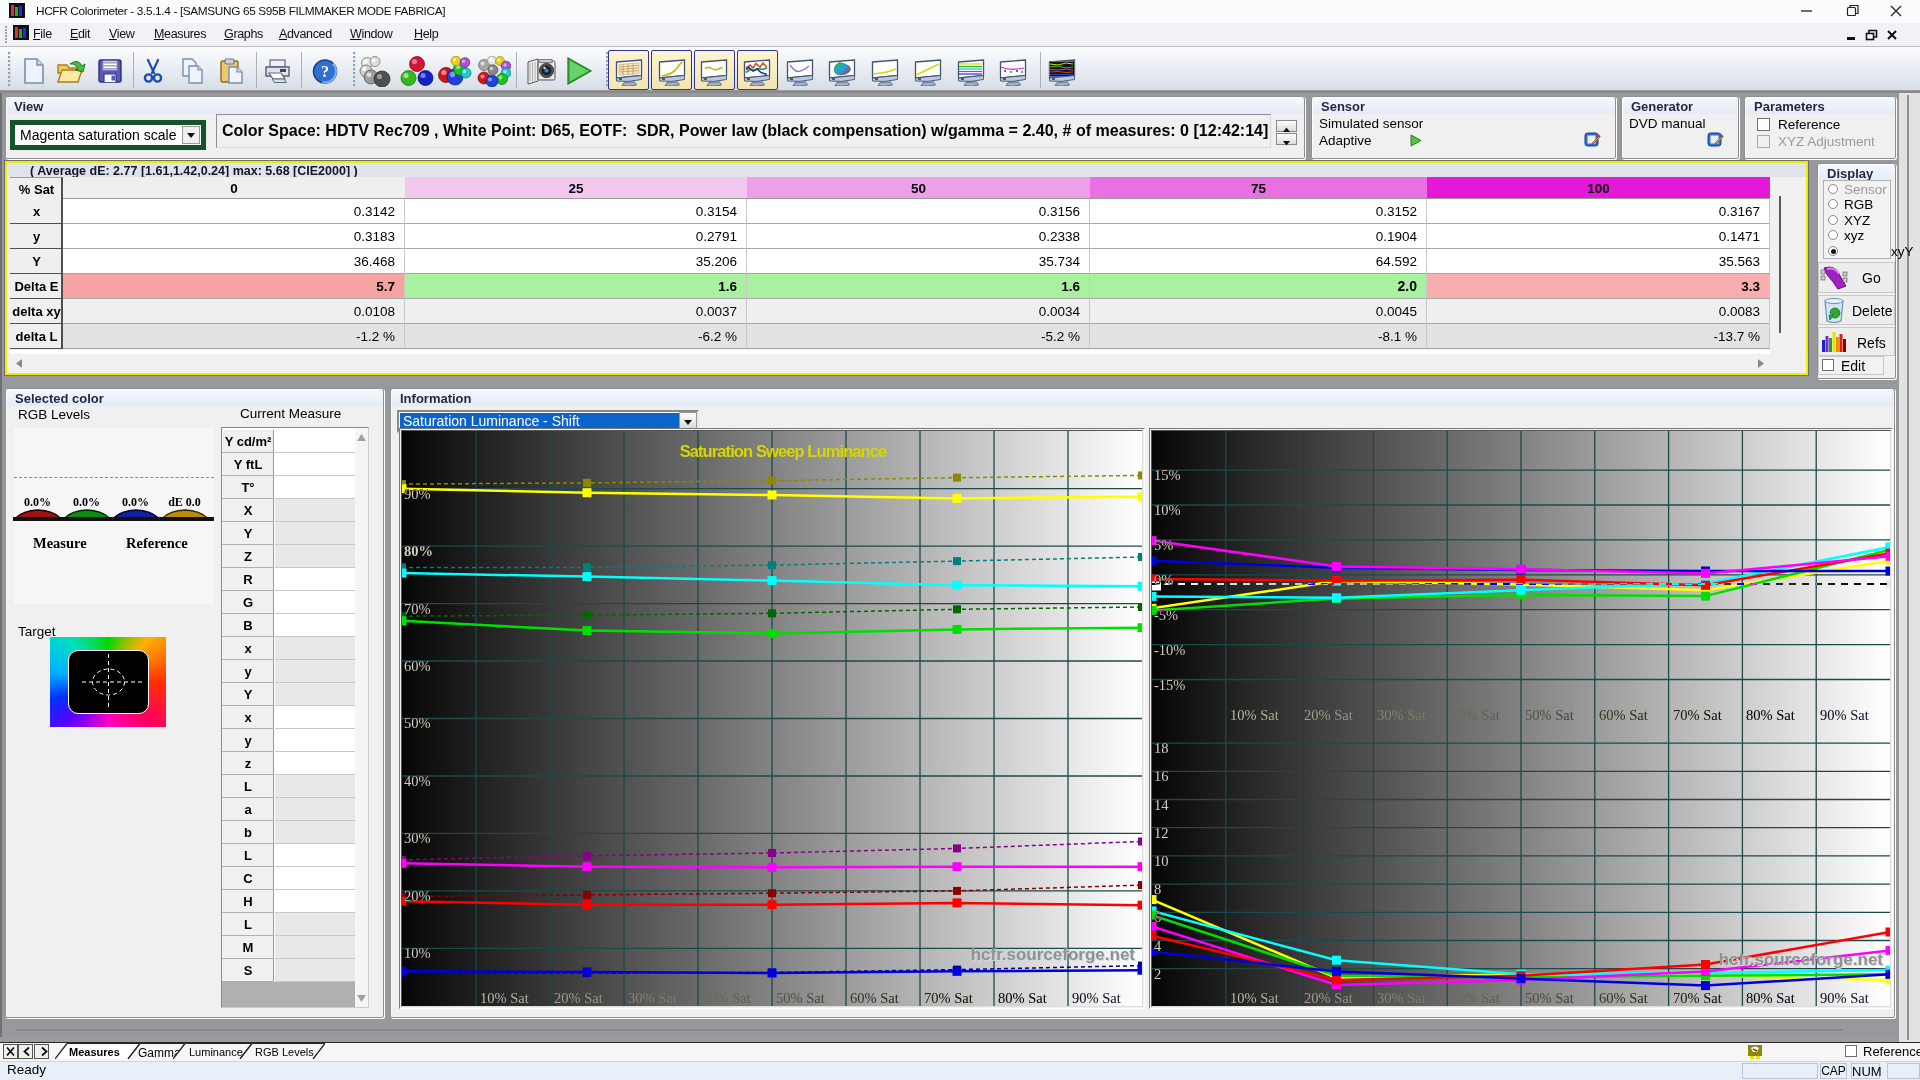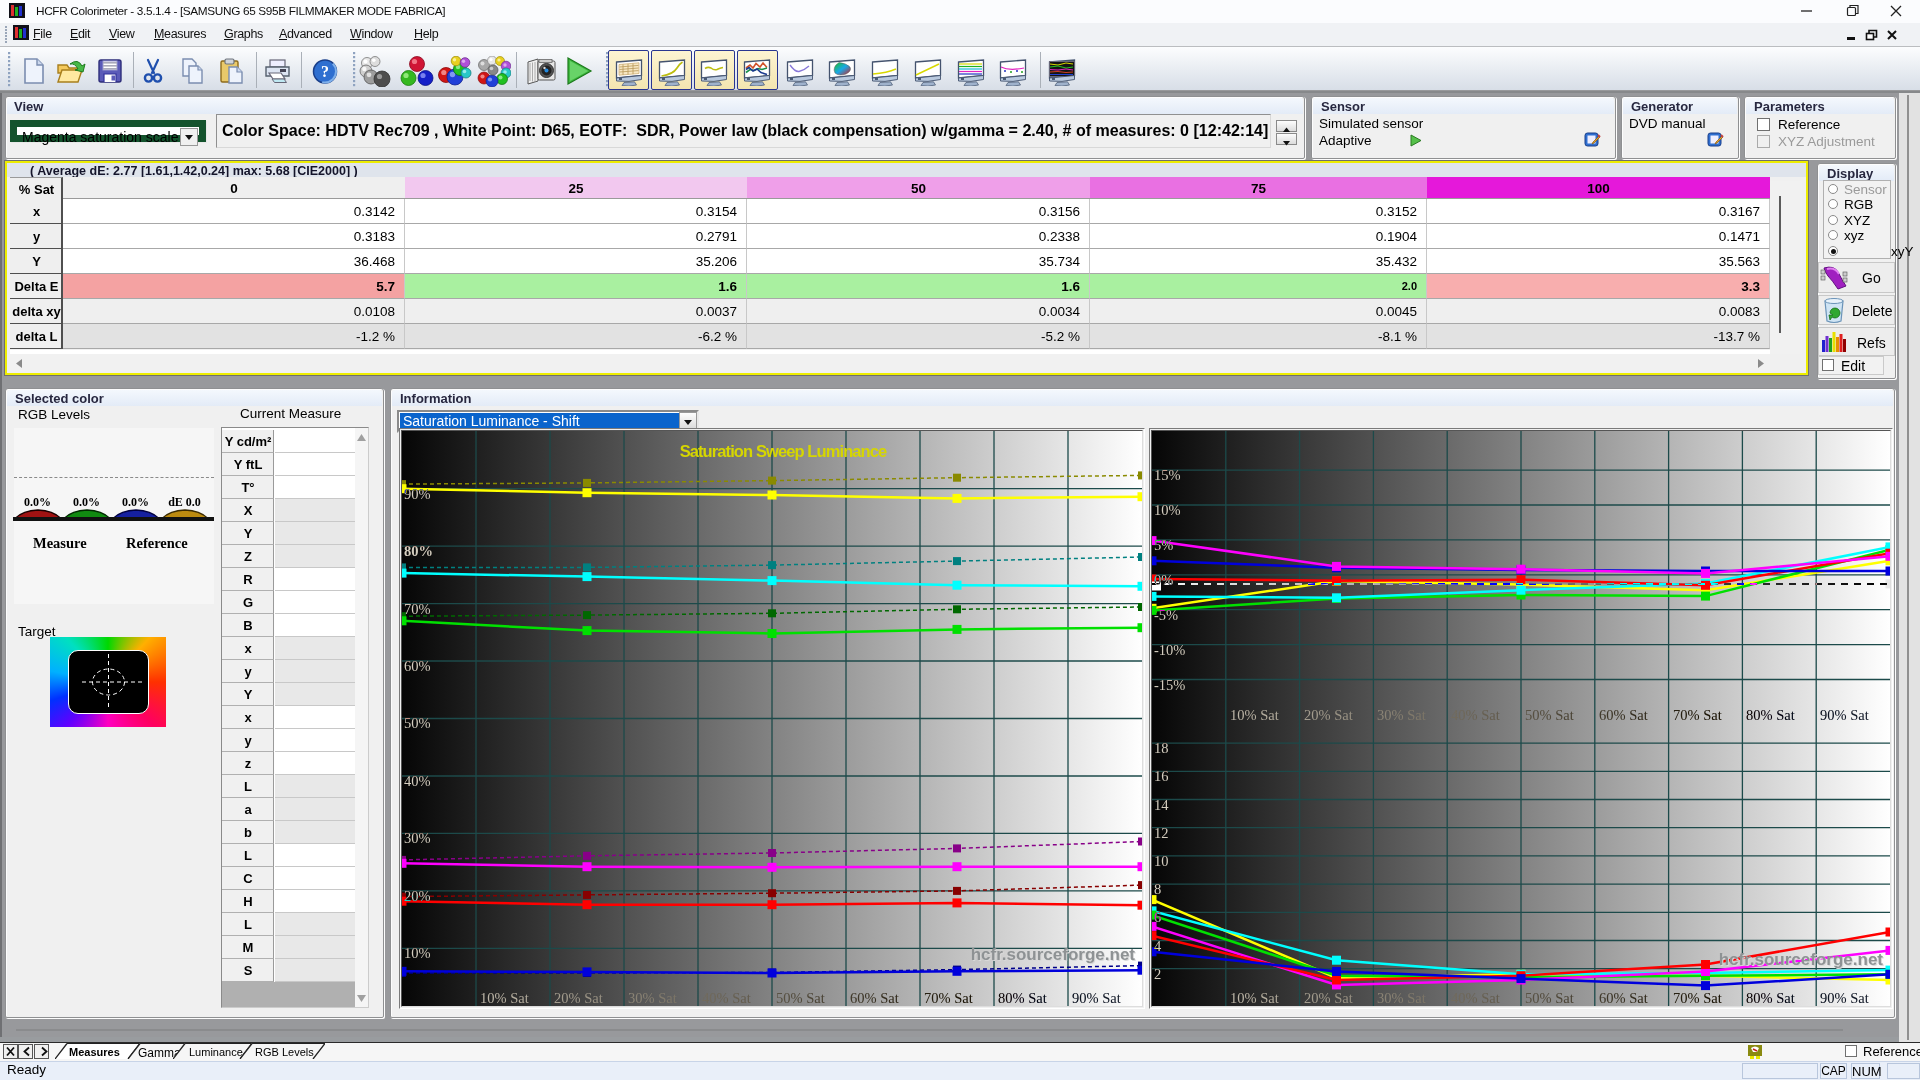--- a/index.html
+++ b/index.html
@@ -321,21 +321,21 @@
 <div class="abs" style="left:1040px;top:52px;width:1px;height:36px;background:#aab0b8;"></div>
 <div class="abs" style="left:0;top:93px;width:1920px;height:944px;background:#98999c;"></div>
 <div class="abs" style="left:0;top:93px;width:2px;height:944px;background:#6f7073;"></div>
 <div class="abs" style="left:1899px;top:93px;width:21px;height:949px;background:#e2e2e2;"></div>
 <div class="abs" style="left:1907px;top:95px;width:2px;height:945px;background:#909090;"></div>
 <div class="abs" style="left:16px;top:1029px;width:1827px;height:2px;background:#8a8b8d;"></div>
 <div class="panel" style="left:5px;top:96px;width:1300px;height:63px;">
     <div class="phead"></div>
 <div class="ptitle" style="left:8px;">View</div>
   </div>
-<div class="abs" style="left:10px;top:120px;width:196px;height:22px;background:#fff;border:7px solid #14532d;box-shadow:1px 1px 0 #e8e8e8;">
+<div class="abs" style="left:10px;top:120px;width:196px;height:30px;background:#fff;border:5px solid #14532d;box-shadow:1px 1px 0 #e8e8e8;">
 <div class="abs" style="left:5px;top:2px;font-size:14px;">Magenta saturation scale</div>
 <div class="abs" style="right:1px;top:1px;width:18px;height:18px;background:#f0f0f0;border:1px solid #999;">
 <svg width="16" height="16">
         <path d="M4 6 h8 l-4 5 z" fill="#111"></path>
       </svg></div>
   </div>
 <div class="abs" style="left:216px;top:114px;width:1055px;height:34px;background:#f0f0f0;border:1px solid #909090;border-right-color:#d8d8d8;border-bottom-color:#d8d8d8;"></div>
 <div class="abs" style="left:222px;top:121px;width:1046px;font-size:16.05px;font-weight:bold;color:#000;white-space:nowrap;">Color Space: HDTV Rec709 , White Point: D65, EOTF:&nbsp; SDR, Power law (black compensation) w/gamma = 2.40, # of measures: 0 [12:42:14]</div>
 <div class="abs" style="left:1276px;top:120px;width:21px;height:12px;background:linear-gradient(#fdfdfd,#dcdcdc);border:1px solid #8a8a8a;"><svg width="19" height="10">
       <path d="M9.5 2.5 l3.5 4.5 h-7z" fill="#111"></path>
@@ -418,33 +418,33 @@
 <div class="abs" style="left:1427px;top:224px;width:333px;text-align:right;font-weight:normal;font-size:13.5px;line-height:25px;">0.1471</div>
 <div class="abs" style="left:10px;top:249px;width:53px;height:25px;background:#efefef;border-right:2px solid #4f4f4f;border-bottom:1px solid #4f4f4f;"></div>
 <div class="abs" style="left:10px;top:249px;width:53px;text-align:center;font-weight:bold;font-size:13px;line-height:25px;white-space:nowrap;">Y</div>
 <div class="abs" style="left:63px;top:249px;width:342px;height:25px;background:#fff;border-right:1px solid #c8c8c8;border-bottom:1px solid #a8a8a8;"></div>
 <div class="abs" style="left:63px;top:249px;width:332px;text-align:right;font-weight:normal;font-size:13.5px;line-height:25px;">36.468</div>
 <div class="abs" style="left:405px;top:249px;width:342px;height:25px;background:#fff;border-right:1px solid #c8c8c8;border-bottom:1px solid #a8a8a8;"></div>
 <div class="abs" style="left:405px;top:249px;width:332px;text-align:right;font-weight:normal;font-size:13.5px;line-height:25px;">35.206</div>
 <div class="abs" style="left:747px;top:249px;width:343px;height:25px;background:#fff;border-right:1px solid #c8c8c8;border-bottom:1px solid #a8a8a8;"></div>
 <div class="abs" style="left:747px;top:249px;width:333px;text-align:right;font-weight:normal;font-size:13.5px;line-height:25px;">35.734</div>
 <div class="abs" style="left:1090px;top:249px;width:337px;height:25px;background:#fff;border-right:1px solid #c8c8c8;border-bottom:1px solid #a8a8a8;"></div>
-<div class="abs" style="left:1090px;top:249px;width:327px;text-align:right;font-weight:normal;font-size:13.5px;line-height:25px;">35.432</div>
+<div class="abs" style="left:1090px;top:249px;width:327px;text-align:right;font-weight:normal;font-size:13.5px;line-height:25px;">64.592</div>
 <div class="abs" style="left:1427px;top:249px;width:343px;height:25px;background:#fff;border-right:1px solid #c8c8c8;border-bottom:1px solid #a8a8a8;"></div>
 <div class="abs" style="left:1427px;top:249px;width:333px;text-align:right;font-weight:normal;font-size:13.5px;line-height:25px;">35.563</div>
 <div class="abs" style="left:10px;top:274px;width:53px;height:25px;background:#efefef;border-right:2px solid #4f4f4f;border-bottom:1px solid #4f4f4f;"></div>
 <div class="abs" style="left:10px;top:274px;width:53px;text-align:center;font-weight:bold;font-size:13px;line-height:25px;white-space:nowrap;">Delta E</div>
 <div class="abs" style="left:63px;top:274px;width:342px;height:25px;background:#f4a2a2;border-right:1px solid #c8c8c8;border-bottom:1px solid #a8a8a8;"></div>
 <div class="abs" style="left:63px;top:274px;width:332px;text-align:right;font-weight:bold;font-size:13.5px;line-height:25px;">5.7</div>
 <div class="abs" style="left:405px;top:274px;width:342px;height:25px;background:#a9f0a0;border-right:1px solid #c8c8c8;border-bottom:1px solid #a8a8a8;"></div>
 <div class="abs" style="left:405px;top:274px;width:332px;text-align:right;font-weight:bold;font-size:13.5px;line-height:25px;">1.6</div>
 <div class="abs" style="left:747px;top:274px;width:343px;height:25px;background:#a9f0a0;border-right:1px solid #c8c8c8;border-bottom:1px solid #a8a8a8;"></div>
 <div class="abs" style="left:747px;top:274px;width:333px;text-align:right;font-weight:bold;font-size:13.5px;line-height:25px;">1.6</div>
 <div class="abs" style="left:1090px;top:274px;width:337px;height:25px;background:#a9f0a0;border-right:1px solid #c8c8c8;border-bottom:1px solid #a8a8a8;"></div>
-<div class="abs" style="left:1090px;top:274px;width:327px;text-align:right;font-weight:bold;font-size:11px;line-height:25px;">2.0</div>
+<div class="abs" style="left:1090px;top:274px;width:327px;text-align:right;font-weight:bold;font-size:14px;line-height:25px;">2.0</div>
 <div class="abs" style="left:1427px;top:274px;width:343px;height:25px;background:#f8aeae;border-right:1px solid #c8c8c8;border-bottom:1px solid #a8a8a8;"></div>
 <div class="abs" style="left:1427px;top:274px;width:333px;text-align:right;font-weight:bold;font-size:13.5px;line-height:25px;">3.3</div>
 <div class="abs" style="left:10px;top:299px;width:53px;height:25px;background:#efefef;border-right:2px solid #4f4f4f;border-bottom:1px solid #4f4f4f;"></div>
 <div class="abs" style="left:10px;top:299px;width:53px;text-align:center;font-weight:bold;font-size:13px;line-height:25px;white-space:nowrap;">delta xy</div>
 <div class="abs" style="left:63px;top:299px;width:342px;height:25px;background:#efefef;border-right:1px solid #c8c8c8;border-bottom:1px solid #a8a8a8;"></div>
 <div class="abs" style="left:63px;top:299px;width:332px;text-align:right;font-weight:normal;font-size:13.5px;line-height:25px;">0.0108</div>
 <div class="abs" style="left:405px;top:299px;width:342px;height:25px;background:#efefef;border-right:1px solid #c8c8c8;border-bottom:1px solid #a8a8a8;"></div>
 <div class="abs" style="left:405px;top:299px;width:332px;text-align:right;font-weight:normal;font-size:13.5px;line-height:25px;">0.0037</div>
 <div class="abs" style="left:747px;top:299px;width:343px;height:25px;background:#efefef;border-right:1px solid #c8c8c8;border-bottom:1px solid #a8a8a8;"></div>
 <div class="abs" style="left:747px;top:299px;width:333px;text-align:right;font-weight:normal;font-size:13.5px;line-height:25px;">0.0034</div>

